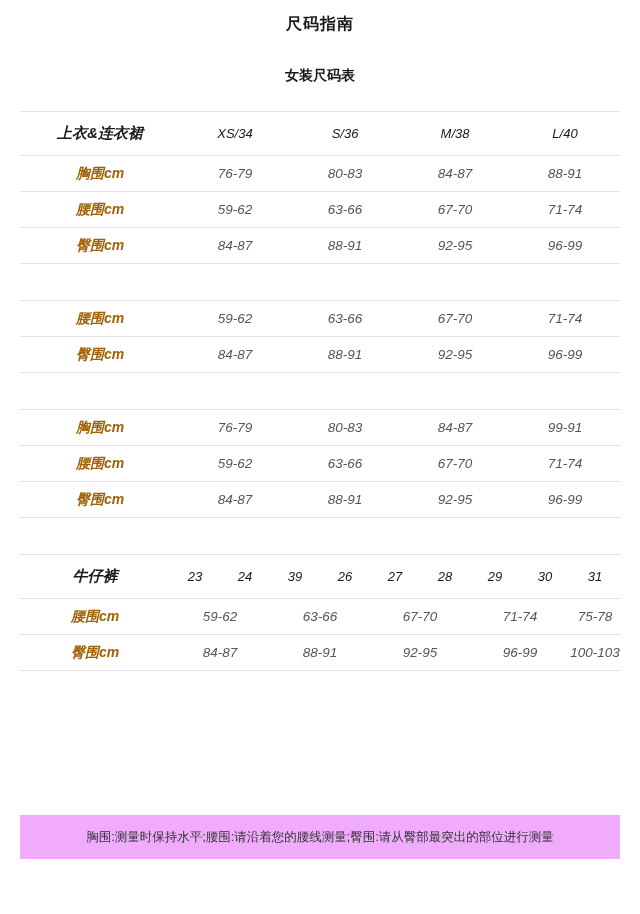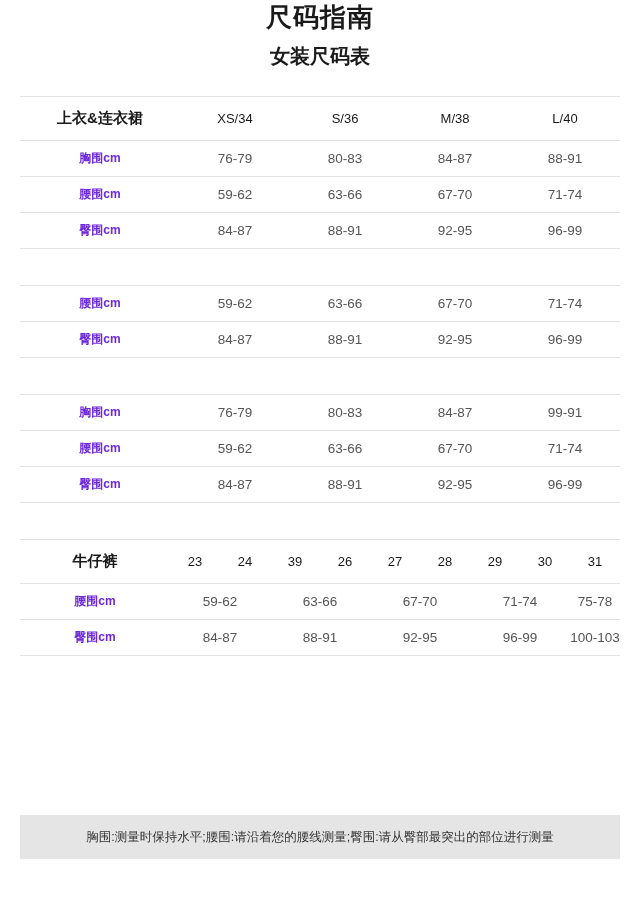--- a/index.html
+++ b/index.html
@@ -15,40 +15,42 @@
     overflow: hidden;
   }
   .page {
     position: relative;
     width: 640px;
     height: 914px;
     box-sizing: border-box;
   }
   .title {
     text-align: center;
-    font-size: 26px;
+    font-size: 16px;
     font-weight: bold;
     color: #1a1a1a;
     letter-spacing: 1px;
+    padding-top: 14px;
   }
   .subtitle {
     text-align: center;
-    font-size: 20px;
-    font-weight: bold;
-    color: #1a1a1a;
-    margin-top: 8px;
+    font-size: 14px;
+    font-weight: bold;
+    color: #1a1a1a;
+    margin-top: 32px;
   }
   .tables {
     margin-top: 26px;
   }
   table {
     width: 600px;
     margin: 6px 20px;
     border-collapse: collapse;
     table-layout: fixed;
+    font-style: italic;
   }
   table.spaced {
     margin-top: 36px;
   }
   table tr {
     height: 36px;
   }
   table td {
     border-bottom: 1px solid #e2e2e2;
     text-align: center;
@@ -62,39 +64,39 @@
   }
   table tr.header-row {
     height: 44px;
   }
   table tr.header-row td {
     font-size: 13px;
     color: #1a1a1a;
   }
   td.rowlabel {
     font-weight: bold;
-    color: #6d28d9;
-    font-size: 12px;
+    color: #a16207;
+    font-size: 14px;
     text-align: center;
   }
   tr.header-row td.rowlabel {
     font-size: 15px;
     font-weight: bold;
   }
   td.sizehead {
     font-size: 15px;
     color: #1a1a1a;
   }
   .note {
     position: absolute;
     left: 20px;
     top: 815px;
     width: 600px;
     box-sizing: border-box;
-    background: #e5e5e5;
+    background: #f0abfc;
     color: #333333;
     font-size: 12.5px;
     line-height: 44px;
     height: 44px;
     text-align: center;
     white-space: nowrap;
     overflow: hidden;
   }
 </style>
 </head>

